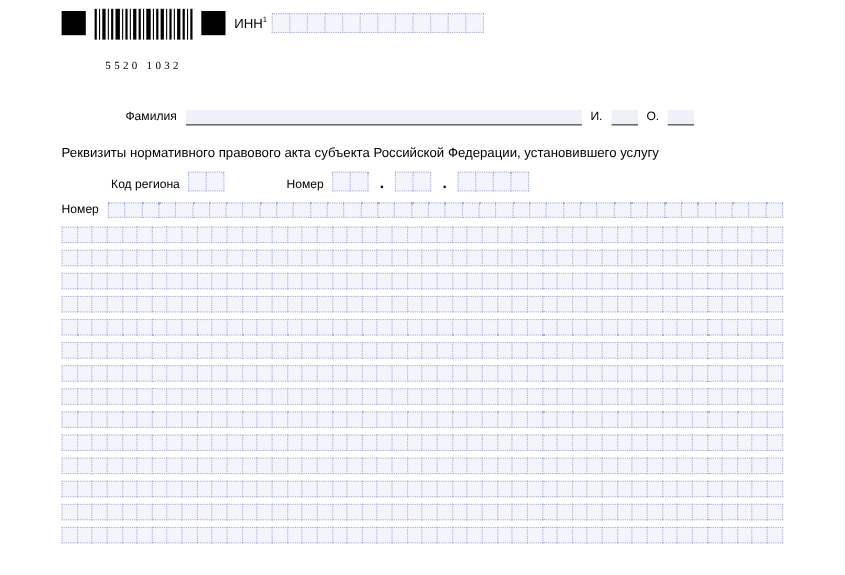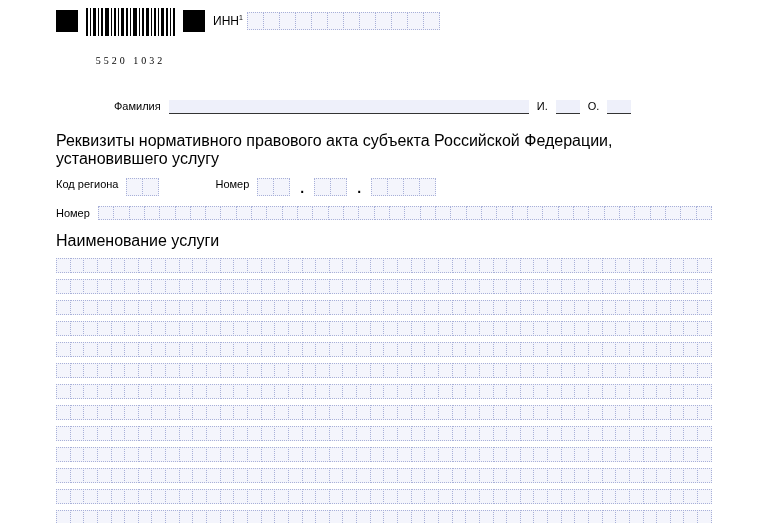--- a/index.html
+++ b/index.html
@@ -102,28 +102,29 @@
     margin-left: 58px;
   }
   .underline {
     border-bottom: 1px solid #333;
     height: 14px;
     background: #eef0fa;
   }
   .surname-line { width: 360px; }
   .initial-line { width: 24px; }
   .section-title {
-    font-size: 16px;
+    font-size: 12px;
     margin-top: 18px;
   }
   .row {
     display: flex;
-    align-items: flex-start;
+    align-items: flex-end;
     gap: 8px;
     margin-top: 10px;
+    margin-left: 45px;
   }
   .dot-sep {
     font-weight: bold;
     font-size: 14px;
     padding: 0 2px;
     align-self: flex-end;
   }
   .label { font-size: 11px; }
   .nomer-row {
     display: flex;
@@ -276,21 +277,20 @@
           <div class="cell-s"></div>
           <div class="cell-s"></div>
           <div class="cell-s"></div>
           <div class="cell-s"></div>
           <div class="cell-s"></div>
           <div class="cell-s"></div>
           <div class="cell-s"></div>
         </div>
     </div>
 
-    <div class="section-title" style="margin-top:12px">Наименование услуги</div>
 
     <div class="service-lines" id="service-lines">
         <div class="service-line">
           <div class="cell-s"></div>
           <div class="cell-s"></div>
           <div class="cell-s"></div>
           <div class="cell-s"></div>
           <div class="cell-s"></div>
           <div class="cell-s"></div>
           <div class="cell-s"></div>

